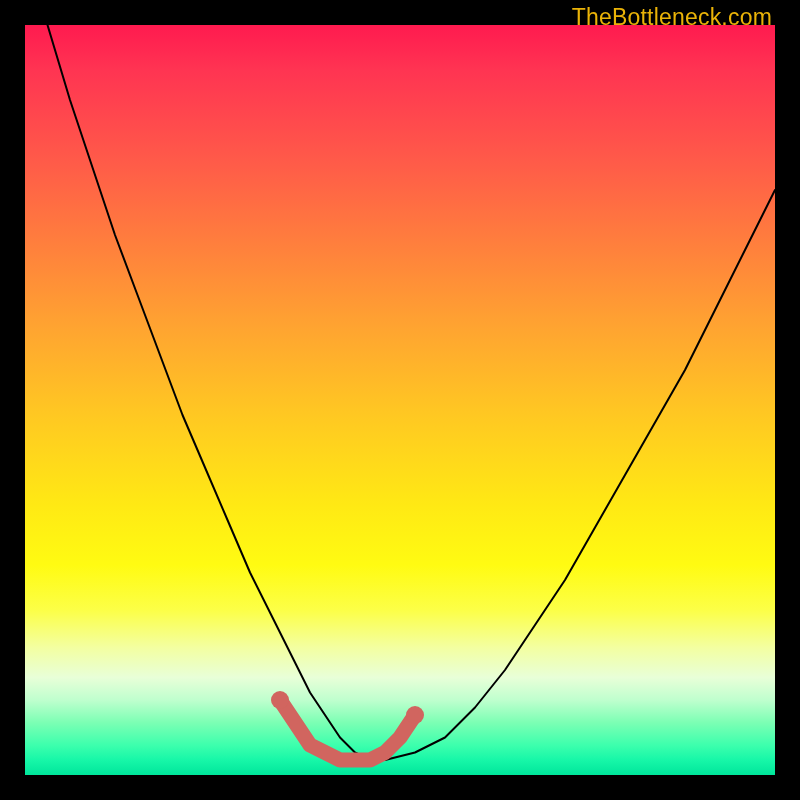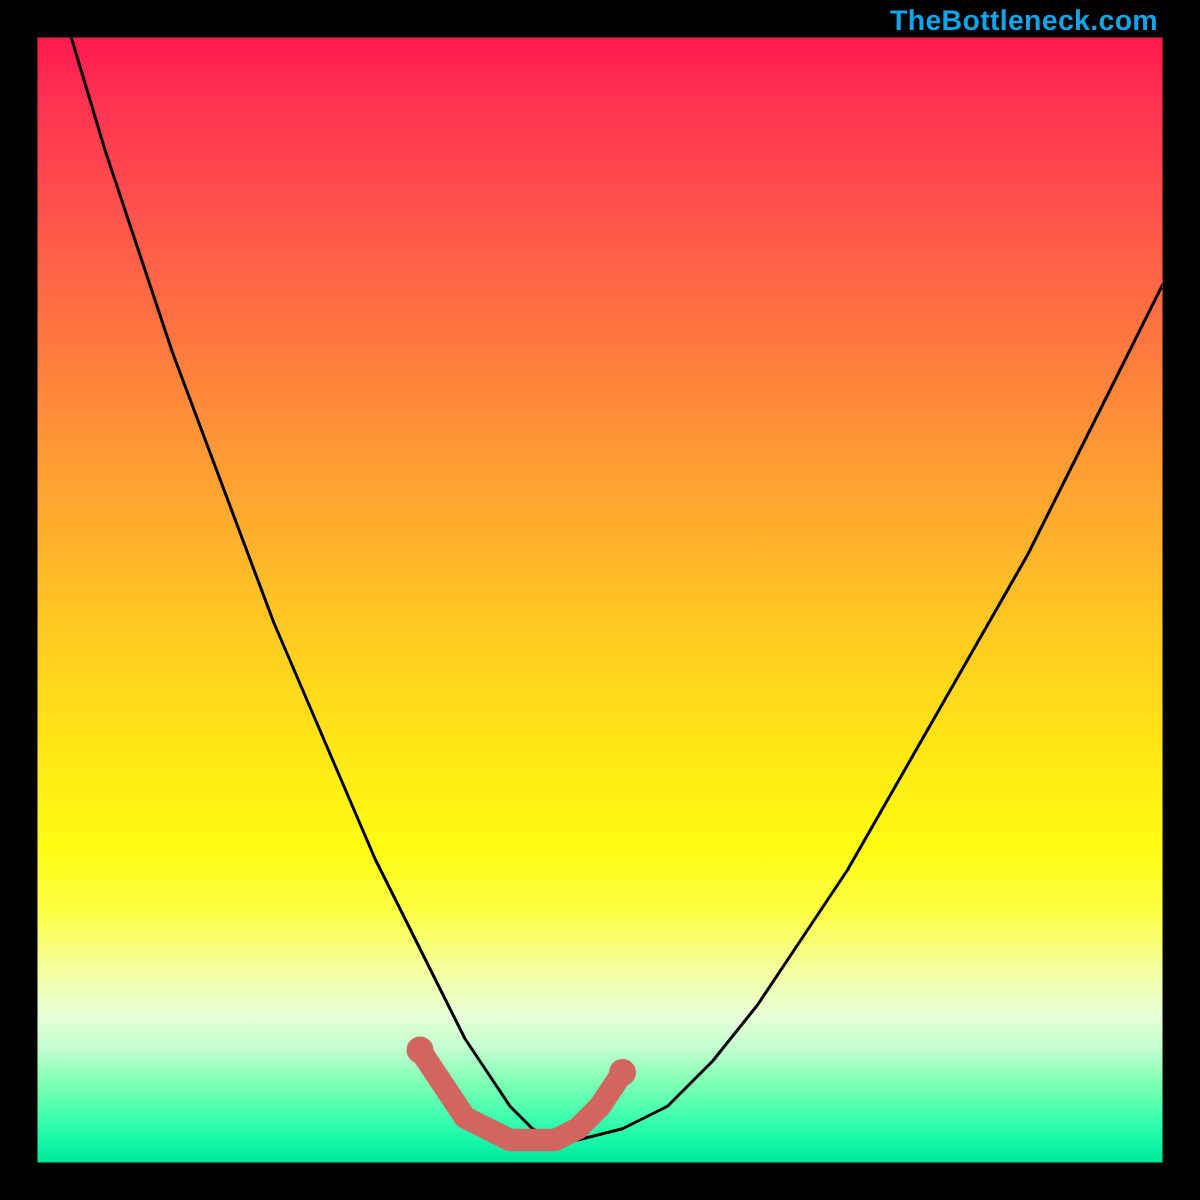--- a/index.html
+++ b/index.html
@@ -40,23 +40,23 @@
       #3dffad 96%,
       #17f7a8 98%,
       #00e69b 100%
     );
     overflow: hidden;
   }
   .watermark {
     position: absolute;
     top: 4px;
     right: 28px;
-    color: #0ea5e9;
-    font-size: 19px;
-    font-weight: 700;
+    color: #eab308;
+    font-size: 23px;
+    font-weight: 400;
     letter-spacing: 0.2px;
     z-index: 10;
   }
   svg.overlay {
     position: absolute;
     left: 0;
     top: 0;
     width: 750px;
     height: 750px;
   }

